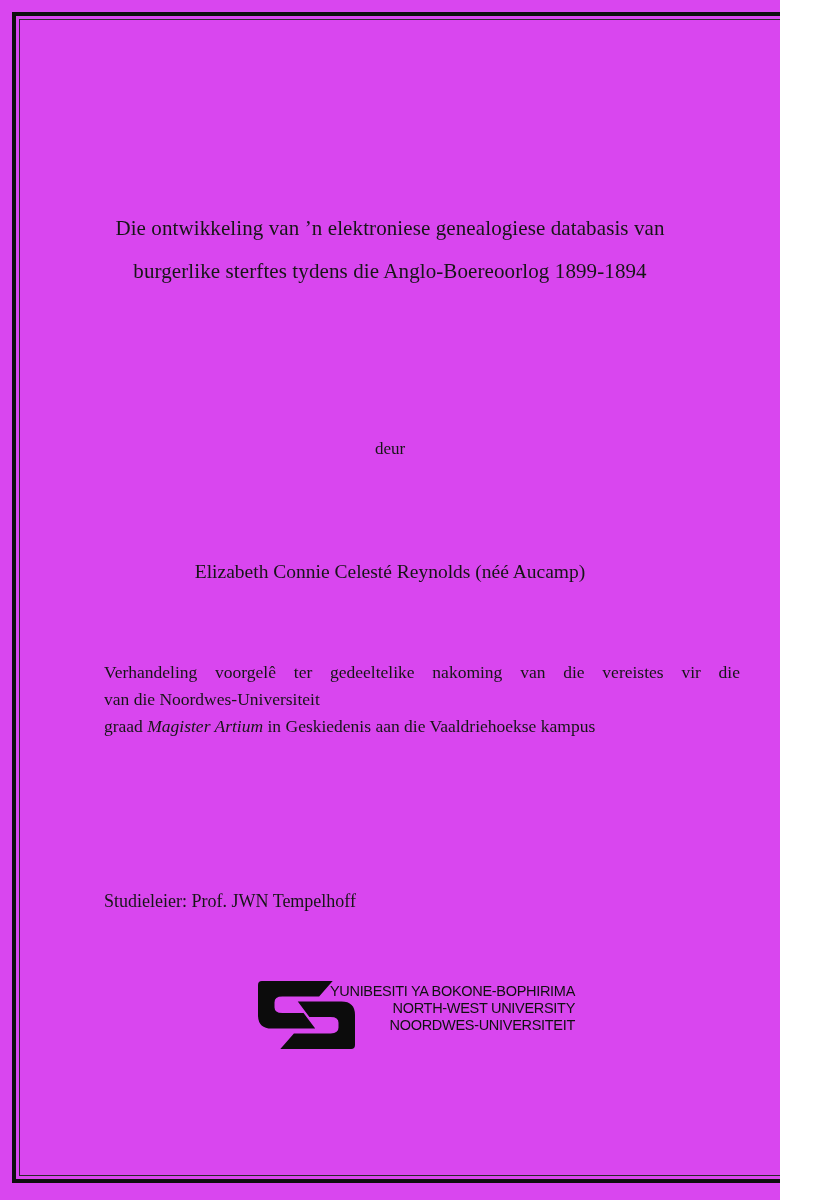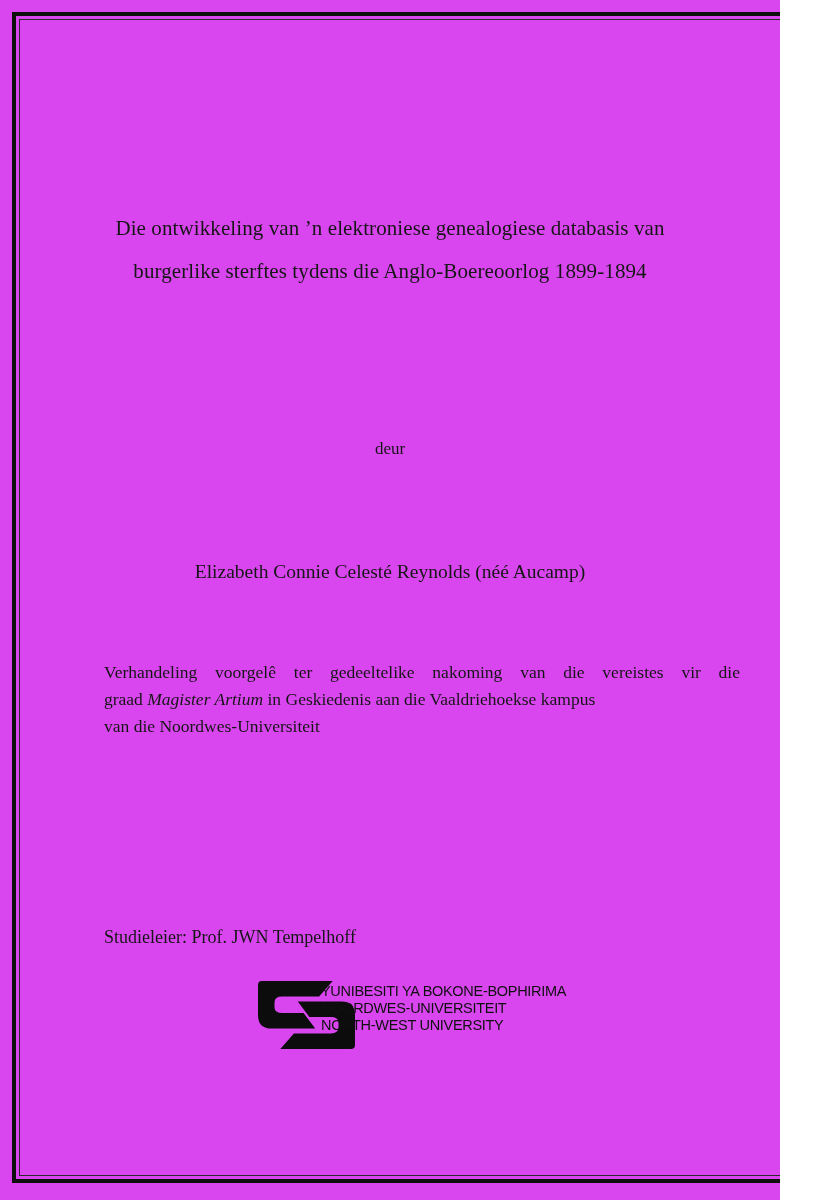--- a/index.html
+++ b/index.html
@@ -40,32 +40,32 @@
   .statement{
     position:absolute;left:104px;top:659px;width:636px;
     font-size:17.5px;line-height:27px;font-family:Liberation Serif, serif;
   }
   .statement .justified{
     text-align:justify;
     text-align-last:justify;
   }
   .it{font-style:italic;}
   .supervisor-block{
-    position:absolute;left:104px;top:924px;
+    position:absolute;left:104px;top:888px;
     font-size:18px;line-height:26px;
   }
   .logo{
     position:absolute;left:255px;top:976px;width:330px;height:80px;
   }
   .logo-mark{
     position:absolute;left:3px;top:5px;width:97px;height:68px;
   }
   .logo-text{
     position:absolute;left:66px;top:7px;width:254px;
-    text-align:left;
+    text-align:right;
     font-family:"Liberation Sans", sans-serif;
     font-size:14.5px;line-height:17px;
     letter-spacing:-0.3px;
     color:#101010;
     white-space:nowrap;
   }
 </style>
 </head>
 <body>
 
@@ -78,33 +78,33 @@
     <div>Die ontwikkeling van ’n elektroniese genealogiese databasis van</div>
     <div>burgerlike sterftes tydens die Anglo-Boereoorlog 1899-1894</div>
   </div>
 
   <div class="byline">deur</div>
 
   <div class="author">Elizabeth Connie Celesté Reynolds (néé Aucamp)</div>
 
   <div class="statement">
     <div class="justified">Verhandeling voorgelê ter gedeeltelike nakoming van die vereistes vir die</div>
+    <div>van die Noordwes-Universiteit</div>
     <div><span>graad </span><span class="it">Magister Artium</span><span> in Geskiedenis aan die Vaaldriehoekse kampus</span></div>
-    <div>van die Noordwes-Universiteit</div>
   </div>
 
   <div class="supervisor-block">
     <div>Studieleier: Prof. JWN Tempelhoff</div>
   </div>
 
   <div class="logo">
     <svg class="logo-mark" viewBox="0 0 100 70" xmlns="http://www.w3.org/2000/svg" aria-hidden="true">
       <path fill="#0c0c0c" d="M 4,0 H 77 L 63,16 H 25 Q 17,16 17,22 V 27 Q 17,33 25,33 H 47 L 59,49 H 14 Q 0,49 0,35 V 4 Q 0,0 4,0 Z"></path>
       <path fill="#0c0c0c" d="M 96,70 H 23 L 37,54 H 75 Q 83,54 83,48 V 43 Q 83,37 75,37 H 53 L 41,21 H 86 Q 100,21 100,35 V 66 Q 100,70 96,70 Z"></path>
     </svg>
     <div class="logo-text">
       <div>YUNIBESITI YA BOKONE-BOPHIRIMA</div>
+      <div>NORTH-WEST UNIVERSITY</div>
       <div>NOORDWES-UNIVERSITEIT</div>
-      <div>NORTH-WEST UNIVERSITY</div>
     </div>
   </div>
 
 </div>
 
 </body></html>

